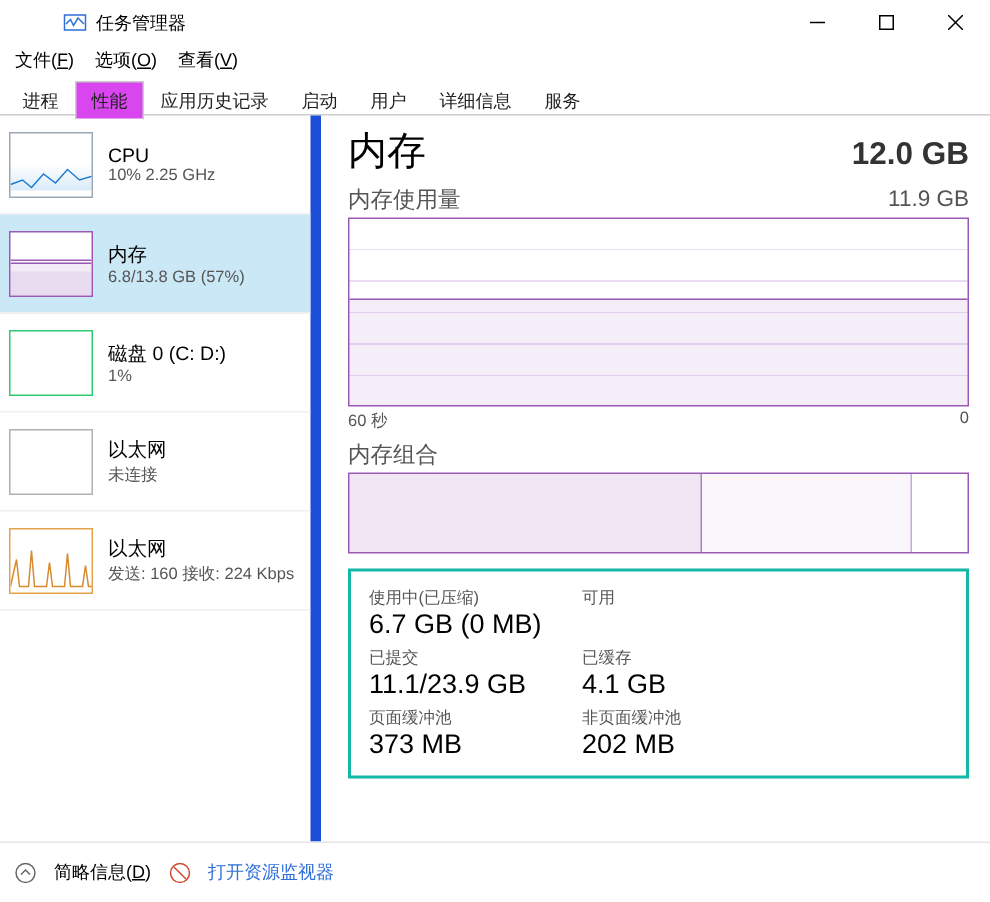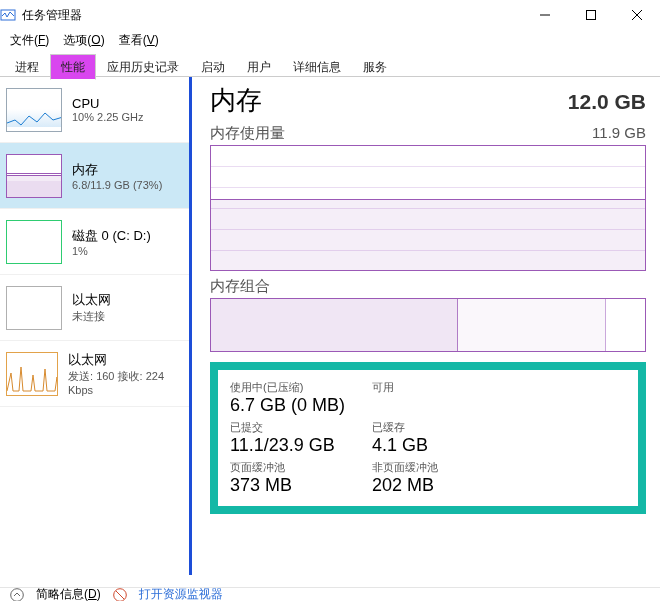--- a/index.html
+++ b/index.html
@@ -10,22 +10,23 @@
     background: #fff;
     color: #000;
     width: 660px;
     height: 601px;
     overflow: hidden;
   }
   .titlebar {
     display: flex;
     align-items: center;
     height: 30px;
-    padding: 0 0 0 0;
+    padding: 0 0 0 17px;
     border-bottom: 0;
+    margin-left: 25px;
   }
   .titlebar .app-icon {
     width: 16px; height: 16px;
     margin-right: 6px;
     display: inline-block;
   }
   .titlebar .title { flex: 0 0 auto; }
   .titlebar .spacer { flex: 1; }
   .win-controls { display: flex; }
   .win-btn {
@@ -61,22 +62,22 @@
   .tabs .tab.active {
     border-color: #ccc;
     background: #d946ef;
     border-bottom: 1px solid #fff;
   }
   .content {
     display: flex;
     height: 498px;
   }
   .sidebar {
-    width: 192px;
-    border-right: 3px solid #1d4ed8;
+    width: 214px;
+    border-right: 7px solid #1d4ed8;
     overflow: hidden;
   }
   .side-item {
     display: flex;
     align-items: center;
     height: 66px;
     padding: 6px 6px;
     gap: 10px;
     border-bottom: 1px solid #f0f0f0;
   }
@@ -143,34 +144,34 @@
   .chart-comp {
     height: 54px;
     border: 1px solid #9b59b6;
     margin-top: 2px;
     background: #fff;
     position: relative;
   }
   .chart-comp .seg1 { position:absolute; left:0; top:0; bottom:0; width:57%; background: rgba(155,89,182,.15); border-right:1px solid #b07cc6;}
   .chart-comp .seg2 { position:absolute; left:57%; top:0; bottom:0; width:34%; background: rgba(155,89,182,.05); border-right:1px solid #caa8db;}
   .redbox {
-    border: 8px solid #14b8a6;
+    border: 2px solid #14b8a6;
     margin-top: 10px;
     padding: 10px 12px 10px 12px;
     display: flex;
     gap: 18px;
   }
   .stats-left { display: grid; grid-template-columns: 130px 110px; row-gap: 4px; column-gap: 12px;}
   .stat-block .lbl { font-size: 11px; color: #555; }
   .stat-block .val { font-size: 18px; }
   .stats-right { font-size: 11px; color: #555; }
   .stats-right .row { display:flex; gap: 40px; line-height: 18px;}
   .stats-right .row .v { color:#000; }
   .footer {
-    height: 14px;
+    height: 40px;
     border-top: 1px solid #e5e5e5;
     display: flex;
     align-items: center;
     padding: 0 10px;
     gap: 12px;
     font-size: 12px;
     position: absolute;
     bottom: 0; left: 0; right: 0;
     background:#fff;
   }
@@ -238,21 +239,21 @@
         <div class="t1">CPU</div>
         <div class="t2">10% 2.25 GHz</div>
       </div>
     </div>
     <div class="side-item selected">
       <div class="thumb mem">
           <div class="fill"></div>
         </div>
       <div class="side-text">
         <div class="t1">内存</div>
-        <div class="t2">6.8/11.9 GB (73%)</div>
+        <div class="t2">6.8/13.8 GB (57%)</div>
       </div>
     </div>
     <div class="side-item">
       <div class="thumb disk"></div>
       <div class="side-text">
         <div class="t1">磁盘 0 (C: D:)</div>
         <div class="t2">1%</div>
       </div>
     </div>
     <div class="side-item">
@@ -279,20 +280,24 @@
     <div class="main-header">
       <div class="main-title">内存</div>
       <div class="main-total">12.0 GB</div>
     </div>
     <div class="small-label">
       <span>内存使用量</span>
       <span>11.9 GB</span>
     </div>
     <div class="chart-big">
       <div class="usage-fill"></div>
+    </div>
+    <div class="axis-row">
+      <span>60 秒</span>
+      <span>0</span>
     </div>
     <div class="small-label">
         <span>内存组合</span>
         <span></span>
       </div>
     <div class="chart-comp">
       <div class="seg1"></div>
         <div class="seg2"></div>
     </div>
 

